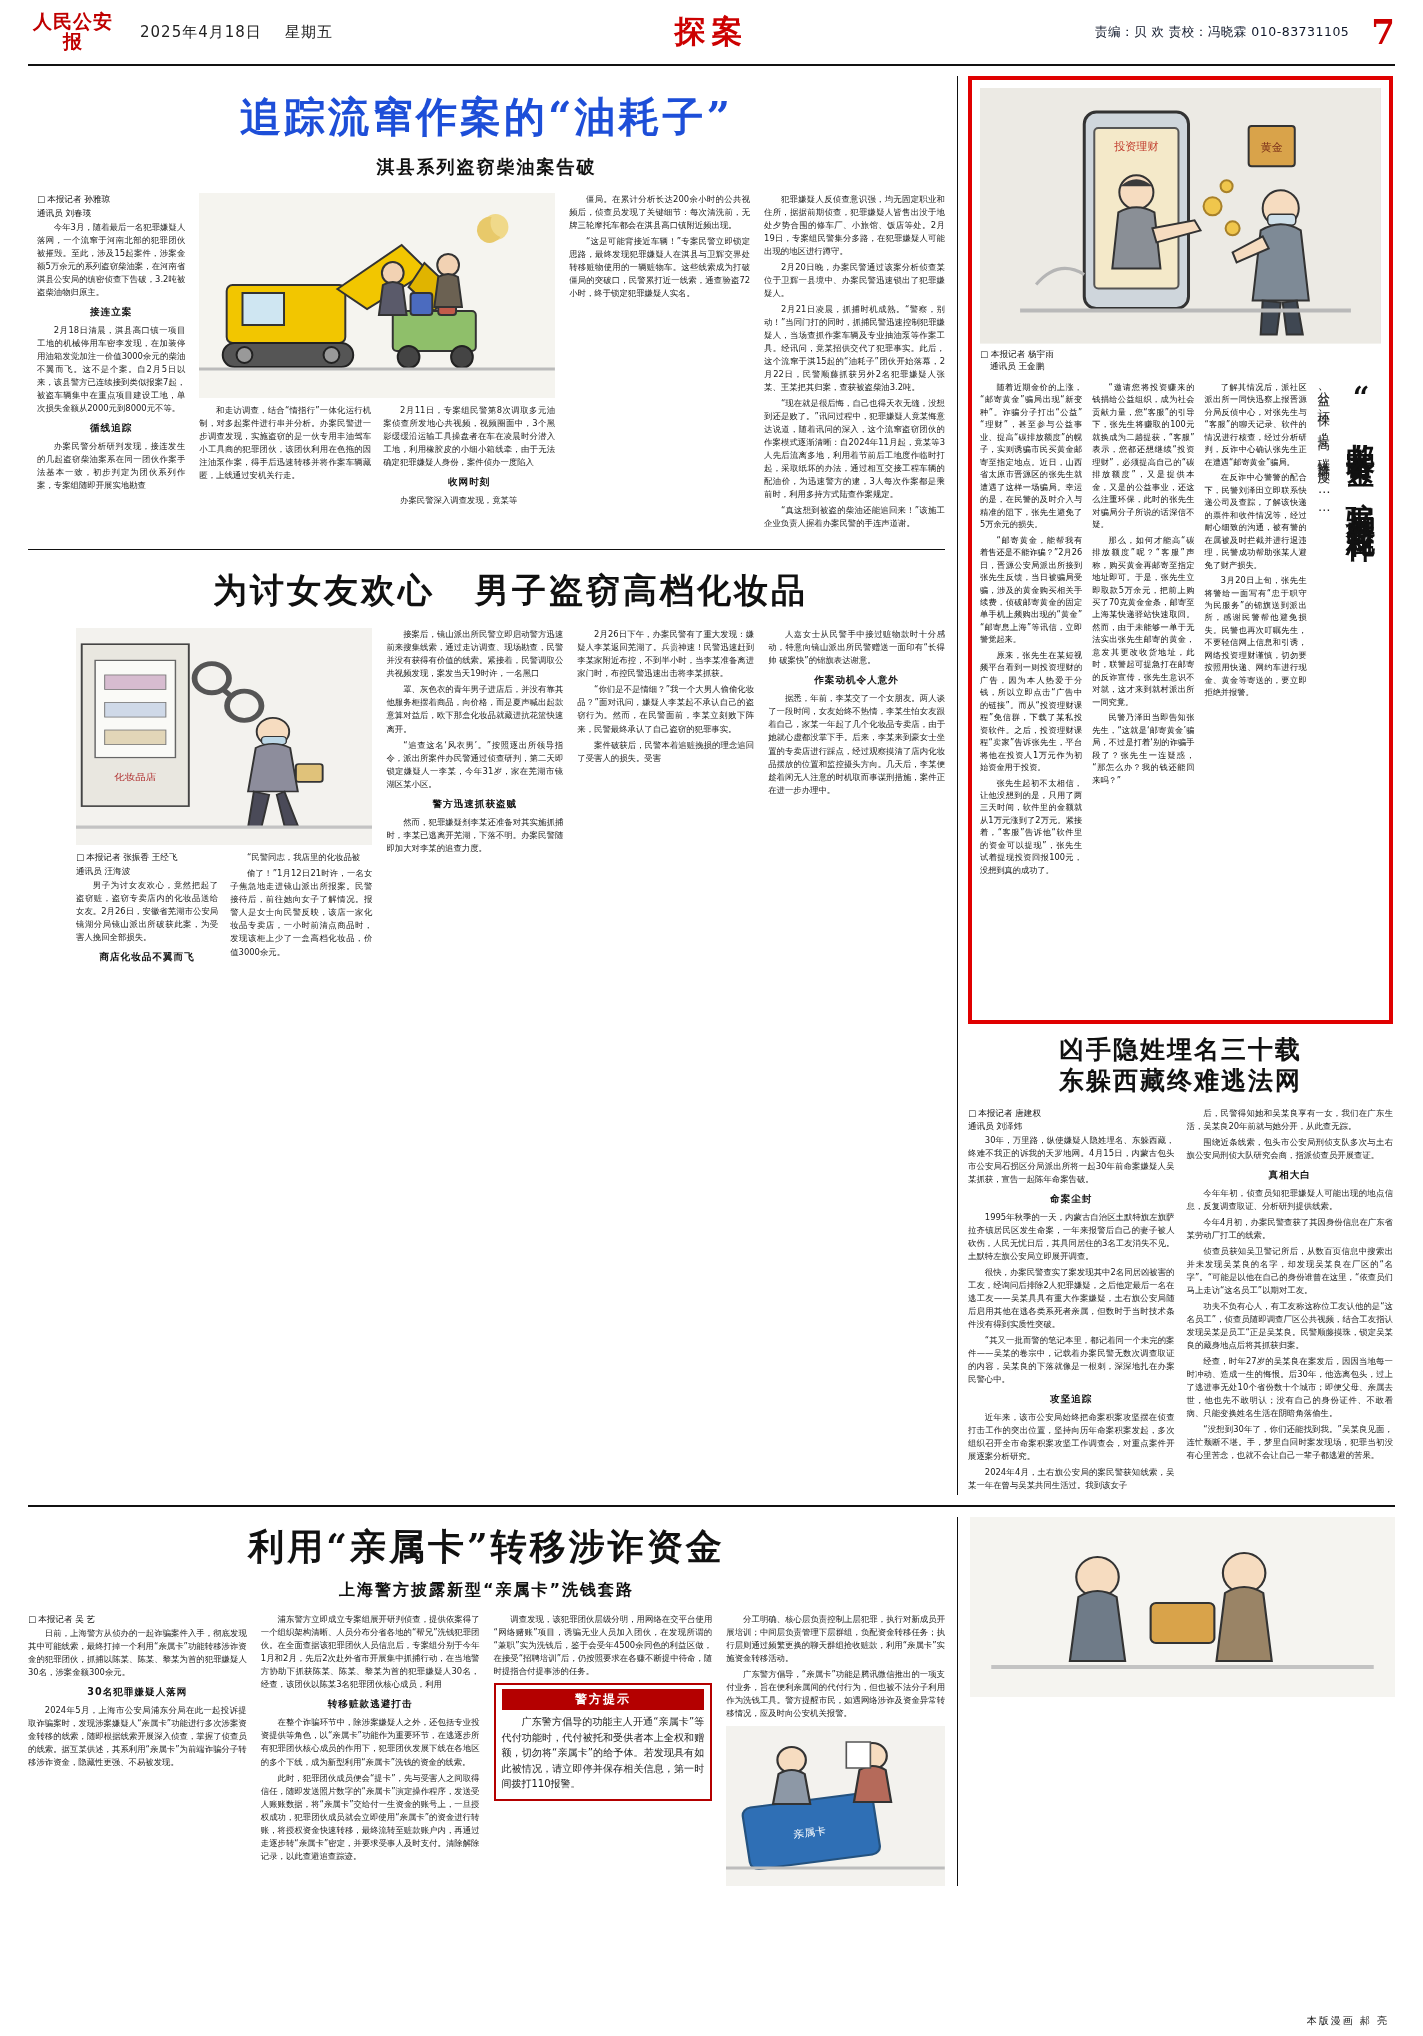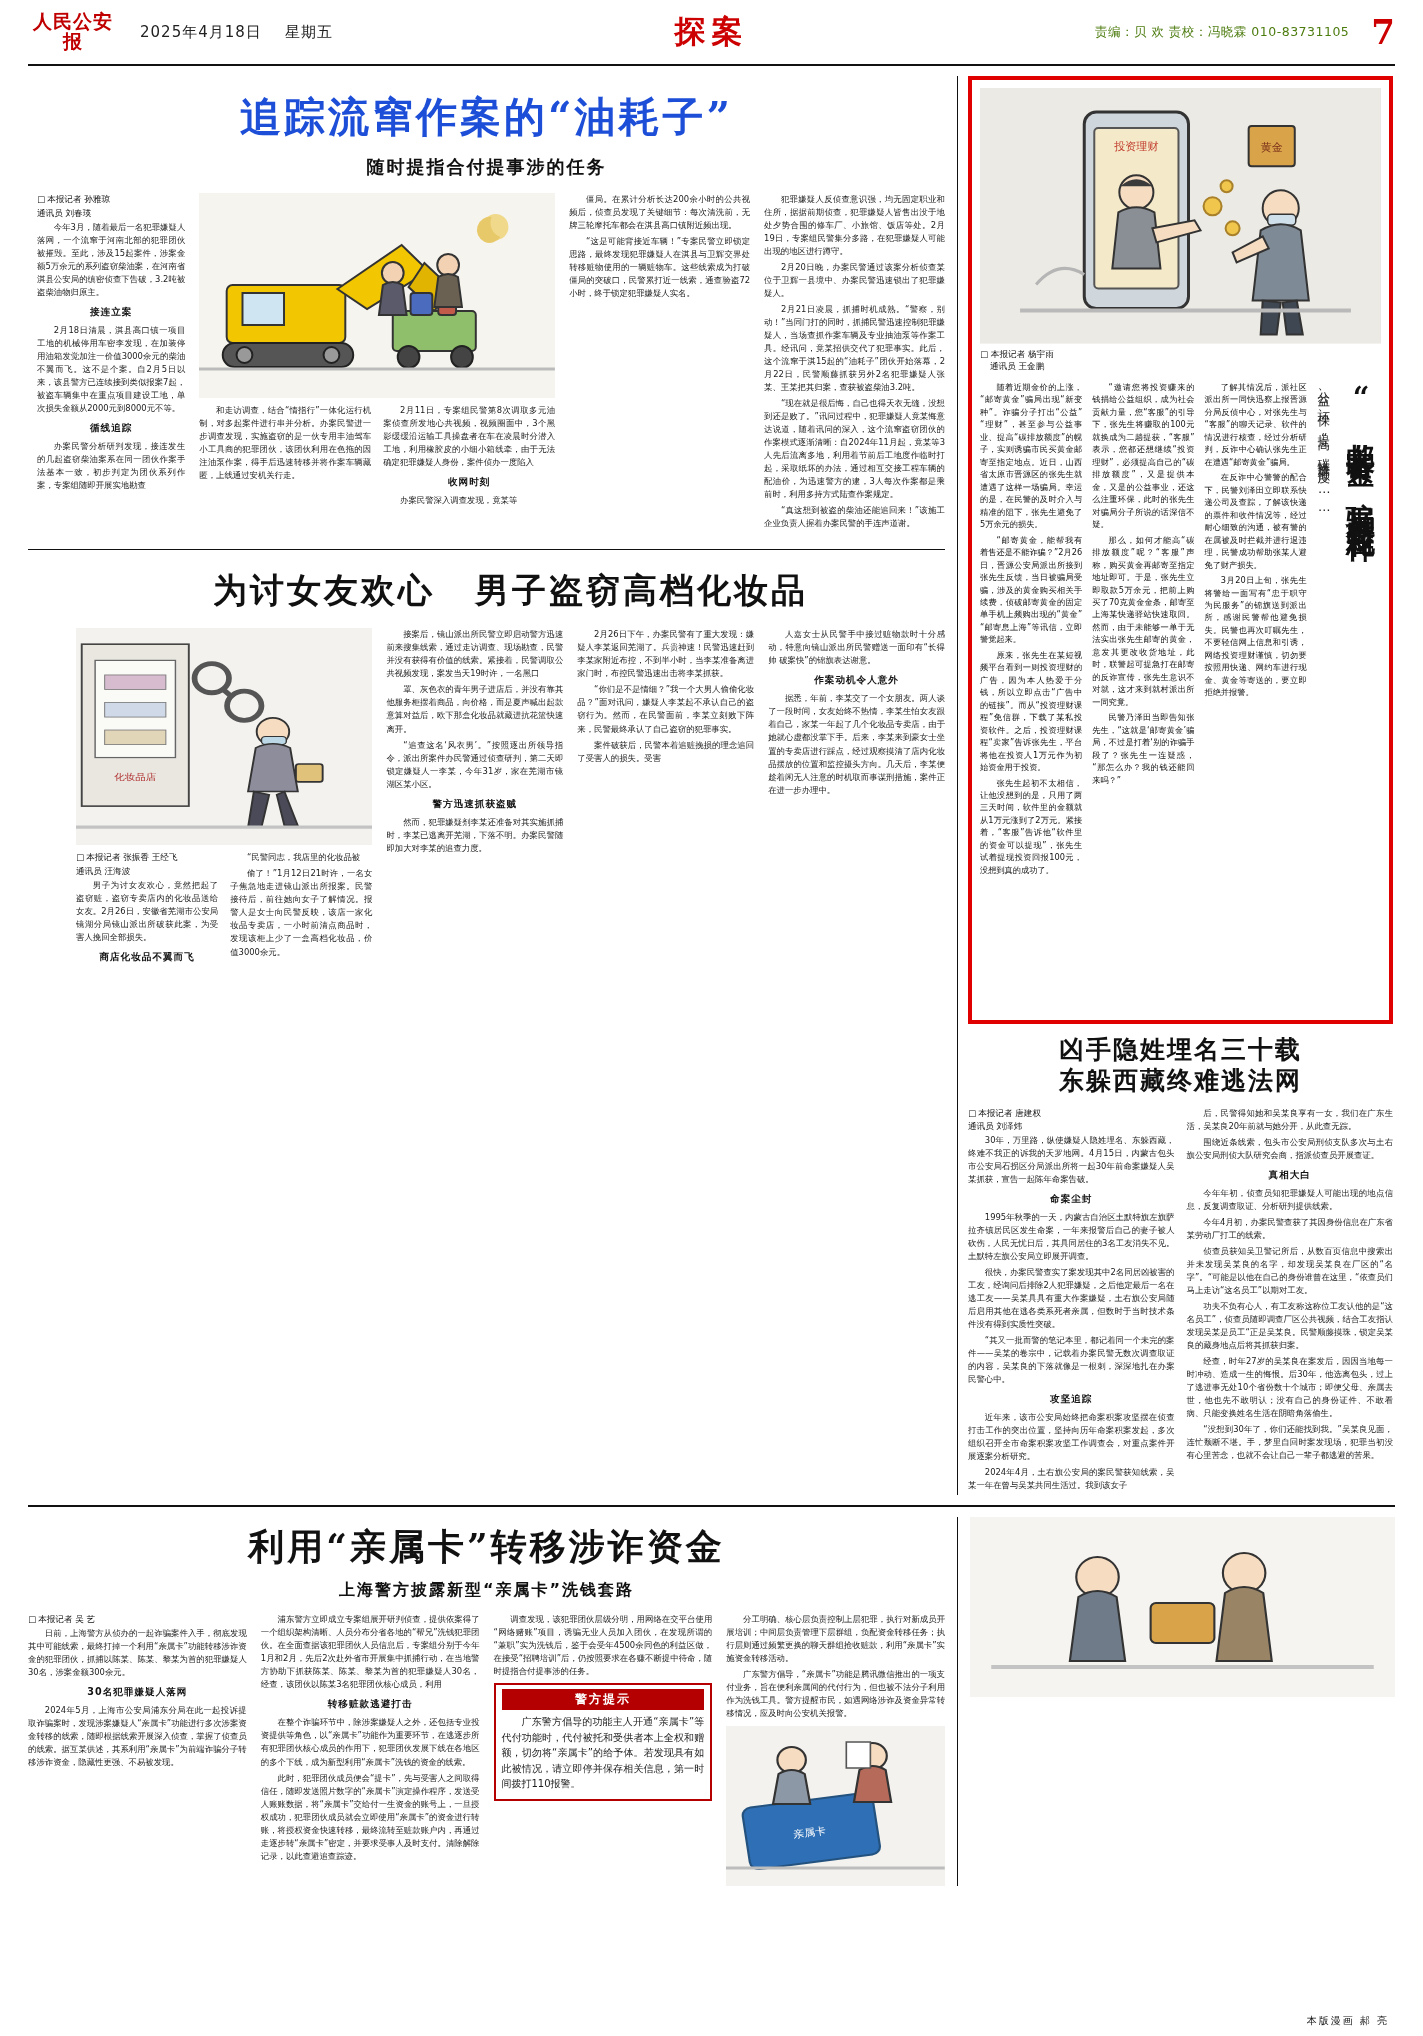--- a/index.html
+++ b/index.html
@@ -24,21 +24,21 @@
     color: #c00000; font-weight: bold; font-size: 19px; line-height: 1.05;
     letter-spacing: 1px; width: 90px; text-align: center;
     font-family: "DejaVu Serif", serif;
   }
   .mh-date { font-size: 15px; color: #222; margin-left: 22px; letter-spacing: 1px; }
   .mh-title {
     position: absolute; left: 0; right: 0; text-align: center;
     color: #cc0000; font-weight: bold; font-size: 31px; letter-spacing: 6px;
     font-family: "DejaVu Serif", serif;
   }
-  .mh-right { margin-left: auto; font-size: 12.5px; color: #4d7c0f; letter-spacing: .5px; }
+  .mh-right { margin-left: auto; font-size: 12.5px; color: #0f172a; letter-spacing: .5px; }
   .mh-page {
     color: #cc0000; font-weight: bold; font-size: 34px; margin-left: 22px;
     font-family: "DejaVu Serif", serif;
   }
   .body-col p {
     margin: 0 0 3px 0;
     font-size: 8.4px;
     line-height: 1.55;
     text-align: justify;
     text-indent: 2em;
@@ -157,21 +157,21 @@
     <div class="mh-right">责编：贝 欢  责校：冯晓霖  010-83731105</div>
     <div class="mh-page">7</div>
   </div>
 
   <div class="top-zone">
 
     <div class="top-left">
 
       <div>
         <div class="a1-title">追踪流窜作案的“油耗子”</div>
-        <div class="a1-sub">随时提指合付提事涉的任务</div>
+        <div class="a1-sub">淇县系列盗窃柴油案告破</div>
 
         <div class="a1-cols">
 
           <div class="a1-c1 body-col">
             <div class="byline">
               <div class="sq"><span>本报记者 孙雅琼</span></div>
               <div><span>通讯员 刘春瑛</span></div>
             </div>
             <p>今年3月，随着最后一名犯罪嫌疑人落网，一个流窜于河南北部的犯罪团伙被摧毁。至此，涉及15起案件，涉案金额5万余元的系列盗窃柴油案，在河南省淇县公安局的缜密侦查下告破，3.2吨被盗柴油物归原主。</p>
             <div class="sub-h">接连立案</div>

